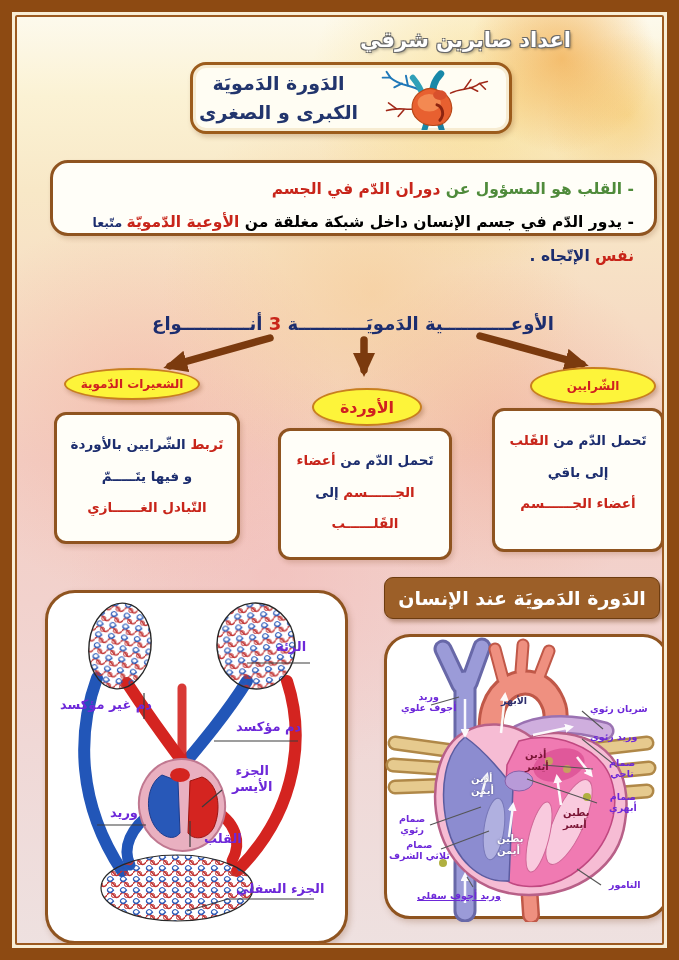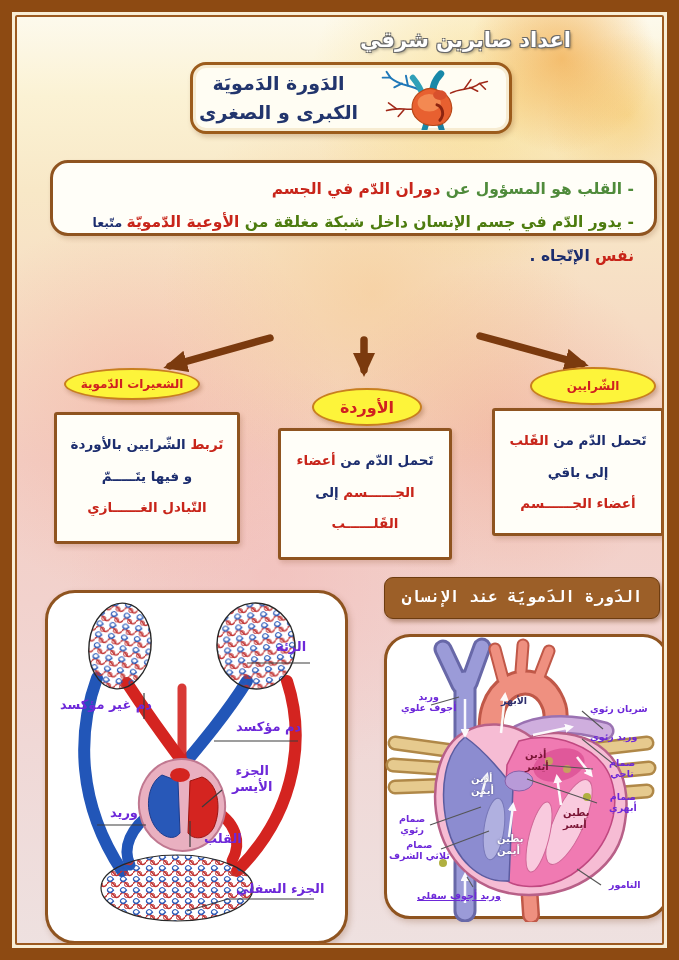--- a/index.html
+++ b/index.html
@@ -38,45 +38,45 @@
     padding:2px 14px 2px 6px;
   }
   .title-text { text-align:center; color:#22356d; font-weight:bold; font-size:19px; line-height:1.55; }
 
   .info-box {
     position:absolute; left:38px; top:148px; width:607px; height:76px;
     background:#fffef8; border:3px solid #8f5420; border-radius:18px;
     box-shadow:2px 3px 5px rgba(120,60,20,.2);
     padding:10px 20px 4px 10px; font-weight:bold; font-size:15.5px; line-height:2.15;
   }
-  .green { color:#4f8b3b; } .teal { color:#4d7c0f; } .red { color:#c8251a; }
+  .green { color:#4f8b3b; } .teal { color:#000000; } .red { color:#c8251a; }
   .navy { color:#1c2d6e; } .small { font-size:12.5px; }
 
   .badge {
     position:absolute; background:#9c5f28; border:1px solid #6d3c10; border-radius:9px;
     color:#ffffff; font-weight:bold; text-align:center;
     box-shadow:2px 3px 4px rgba(100,50,10,.4);
   }
   .badge1 { left:492px; top:262px; width:148px; height:36px; font-size:16px; line-height:34px; }
-  .badge2 { left:372px; top:565px; width:276px; height:42px; font-size:16px; line-height:40px;font-family:Liberation Mono, monospace; }
+  .badge2 { left:372px; top:565px; width:276px; height:42px; font-size:19px; line-height:40px; }
 
   .branch-line {
     position:absolute; left:40px; top:301px; width:602px; text-align:center;
     font-size:18px; font-weight:bold; color:#1c2d6e; white-space:nowrap;
   }
 
   .oval {
     position:absolute; background:#fdf43a; border:2px solid #c87f1f; border-radius:50%;
     color:#d02020; font-weight:bold; text-align:center;
     box-shadow:2px 3px 4px rgba(120,60,20,.3);
     display:flex; align-items:center; justify-content:center;
   }
 
   .vbox {
-    position:absolute; background:#fffef8; border:3px solid #8f5420; border-radius:3px;
+    position:absolute; background:#fffef8; border:3px solid #8f5420; border-radius:12px;
     box-shadow:2px 3px 5px rgba(120,60,20,.2);
     text-align:center; font-weight:bold; font-size:13.5px; line-height:2.35; padding-top:14px;
   }
 
   .dbox {
     position:absolute; background:#ffffff; border:3px solid #8f5420;
     box-shadow:2px 3px 6px rgba(120,60,20,.25);
   }
   .dbox svg { position:absolute; inset:0; }
 
@@ -131,20 +131,23 @@
   <div class="info-box">
     <div>
       <span class="green">- القلب هو المسؤول عن </span><span class="red">دوران الدّم في الجسم</span>
     </div>
     <div>
       <span class="teal">- يدور الدّم في جسم الإنسان داخل شبكة مغلقة من </span><span class="red">الأوعية الدّمويّة</span><span class="navy small">  متّبعا </span><span class="red">نفس</span><span class="navy"> الإتّجاه .</span>
     </div>
   </div>
 
 
+  <div class="branch-line">
+    <span>الأوعـــــــــــية الدَمويَـــــــــــة </span><span class="red">3</span><span> أنـــــــــــواع</span>
+  </div>
 
   <svg class="abs" style="left:0;top:318px;" width="679" height="56">
     <defs>
       <marker id="ah" markerUnits="userSpaceOnUse" markerWidth="24" markerHeight="22" refX="17" refY="11" orient="auto">
         <path d="M0 0 L24 11 L0 22 Z" fill="#7b3a0e"></path>
       </marker>
     </defs>
     <g stroke="#7b3a0e" stroke-width="7.5" stroke-linecap="round">
       <line x1="258" y1="8" x2="158" y2="36" marker-end="url(#ah)"></line>
       <line x1="352" y1="10" x2="352" y2="40" marker-end="url(#ah)"></line>
@@ -161,21 +164,21 @@
     <div class="navy">و فيها يتَـــــمّ</div>
     <div class="red">التّبادل الغــــــازي</div>
   </div>
 
   <div class="vbox" style="left:266px;top:416px;width:174px;height:132px;">
     <div><span class="navy">تَحمل الدّم من </span><span class="red">أعضاء</span></div>
     <div><span class="red">الجــــــسم</span><span class="navy"> إلى</span></div>
     <div class="red">القَلــــــب</div>
   </div>
 
-  <div class="vbox" style="left:480px;top:396px;width:172px;height:128px;">
+  <div class="vbox" style="left:480px;top:396px;width:172px;height:144px;">
     <div><span class="navy">تَحمل الدّم من </span><span class="red">القَلب</span></div>
     <div class="navy">إلى باقي</div>
     <div class="red">أعضاء الجــــــسم</div>
   </div>
 
   <div class="badge badge2">الدَورة الدَمويَة عند الإنسان</div>
 
   <div class="dbox" style="left:33px;top:578px;width:303px;height:354px;border-radius:30px;">
     <svg width="303" height="354" viewBox="0 0 303 354">
       <defs>

